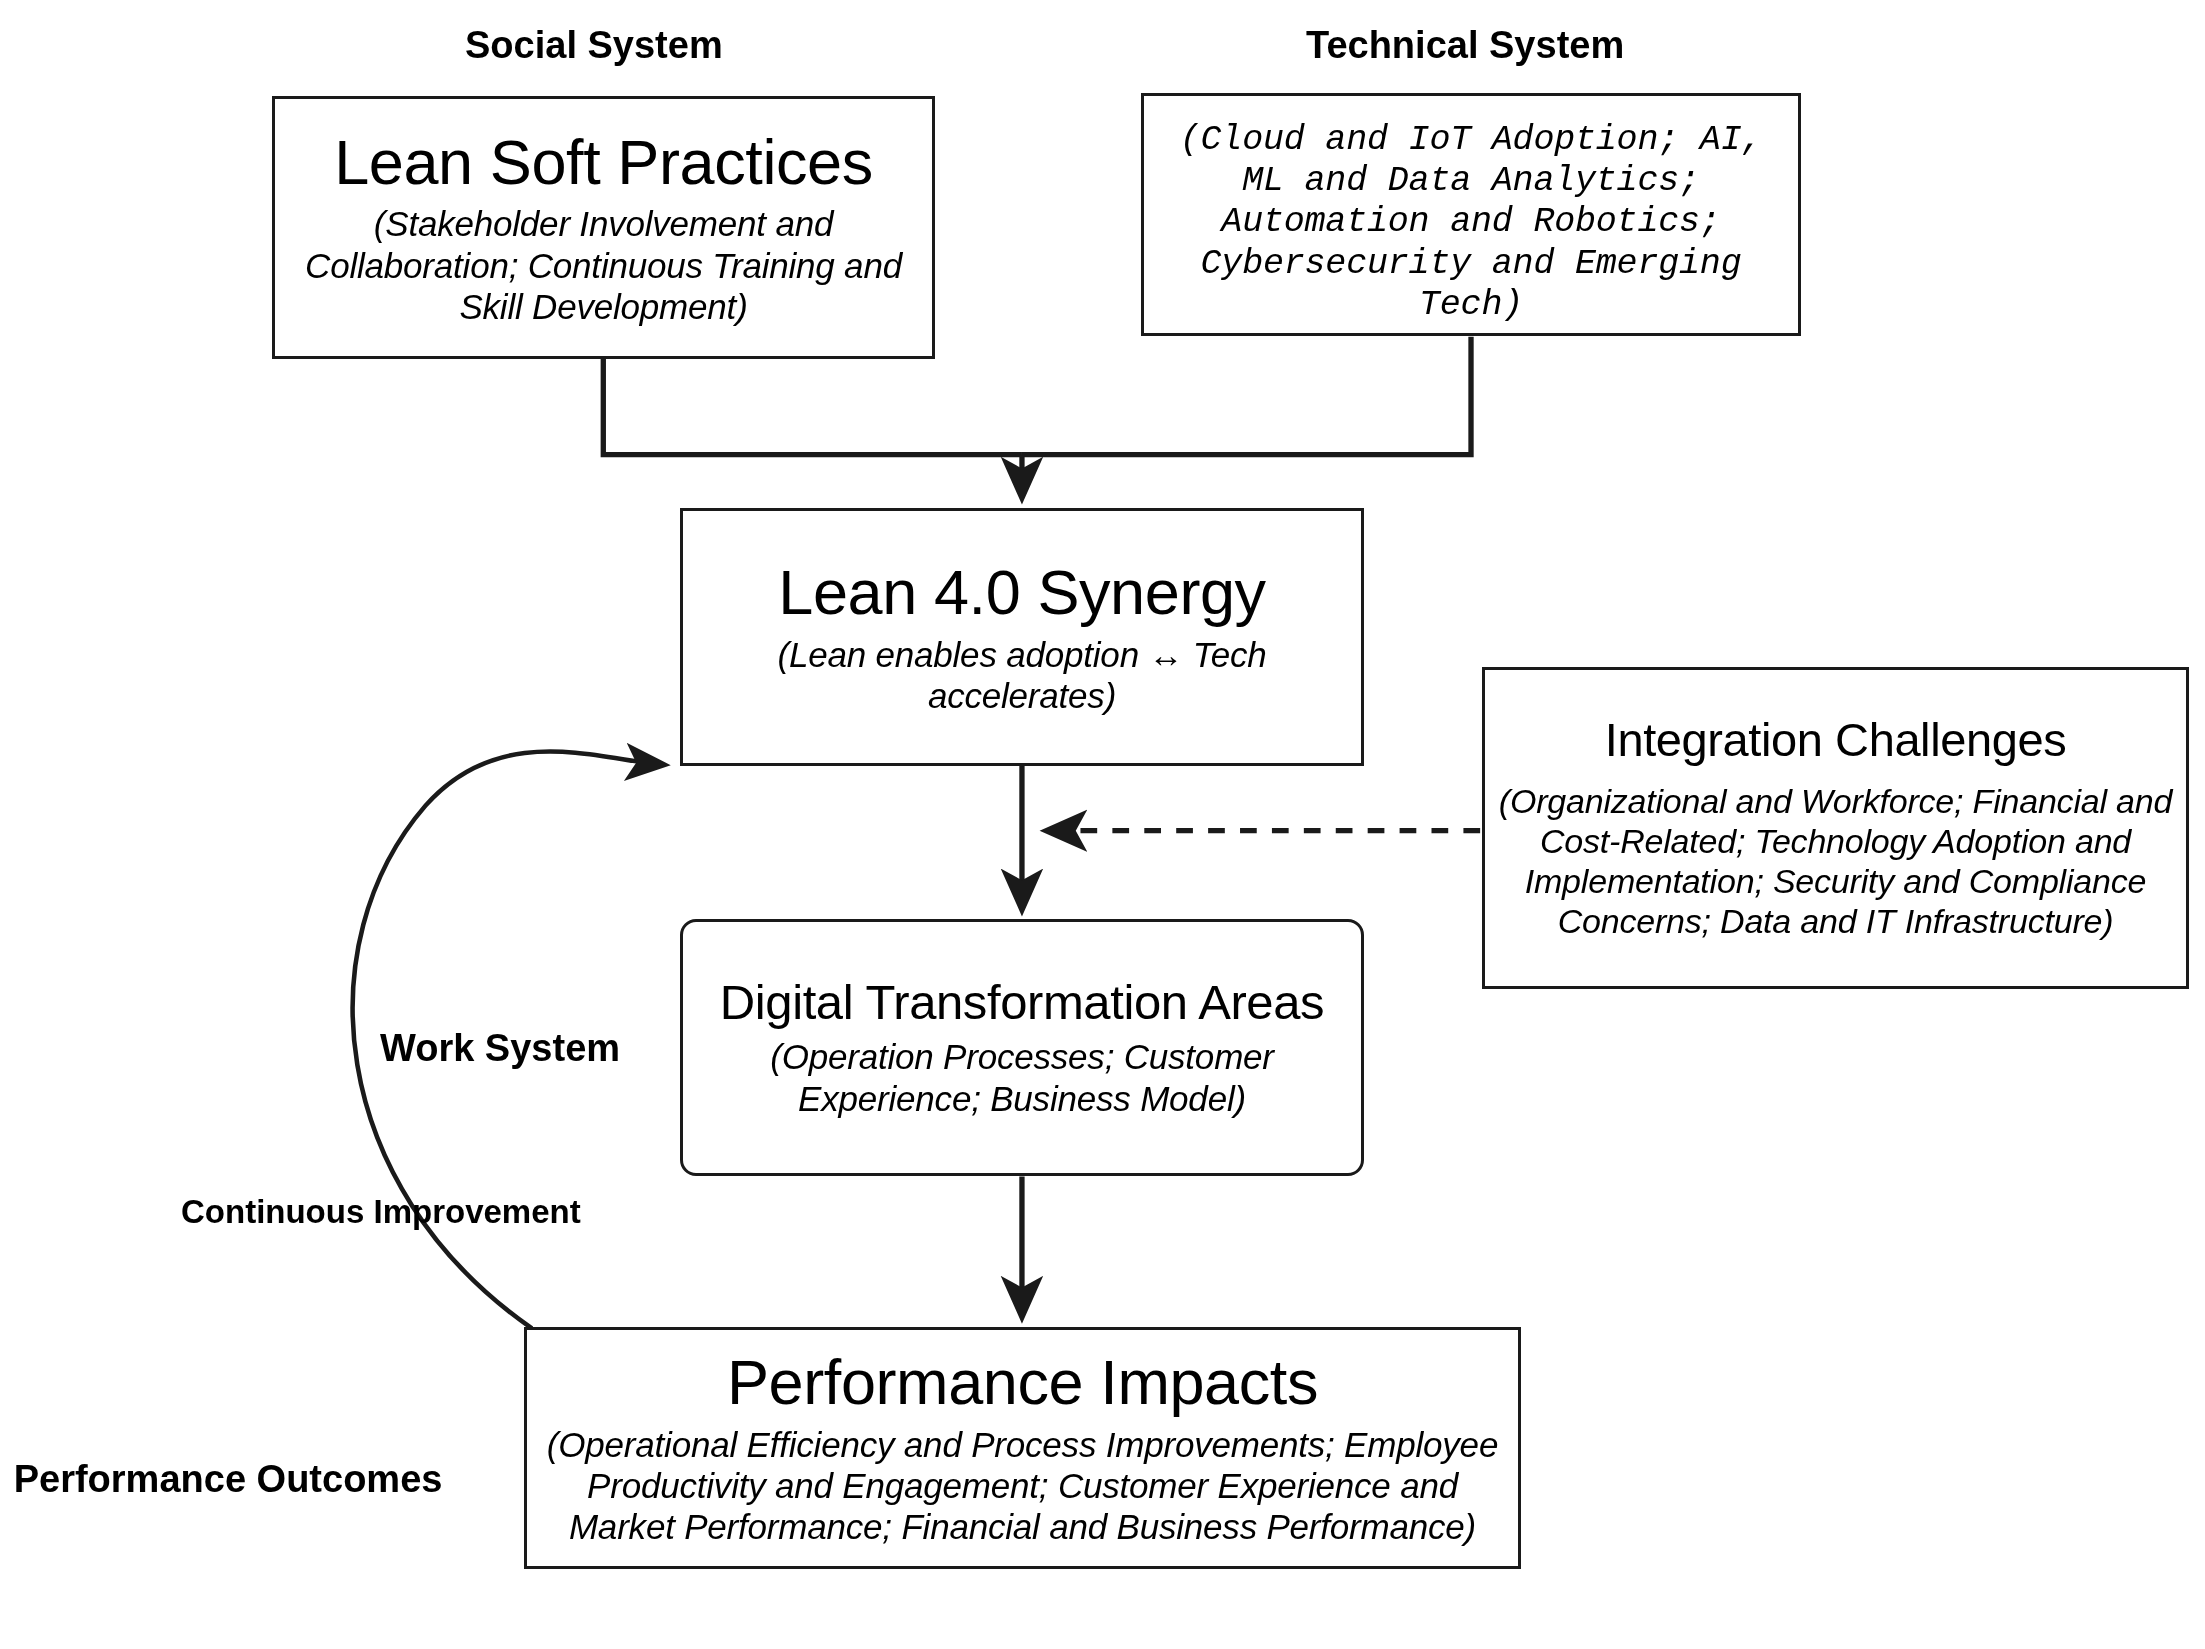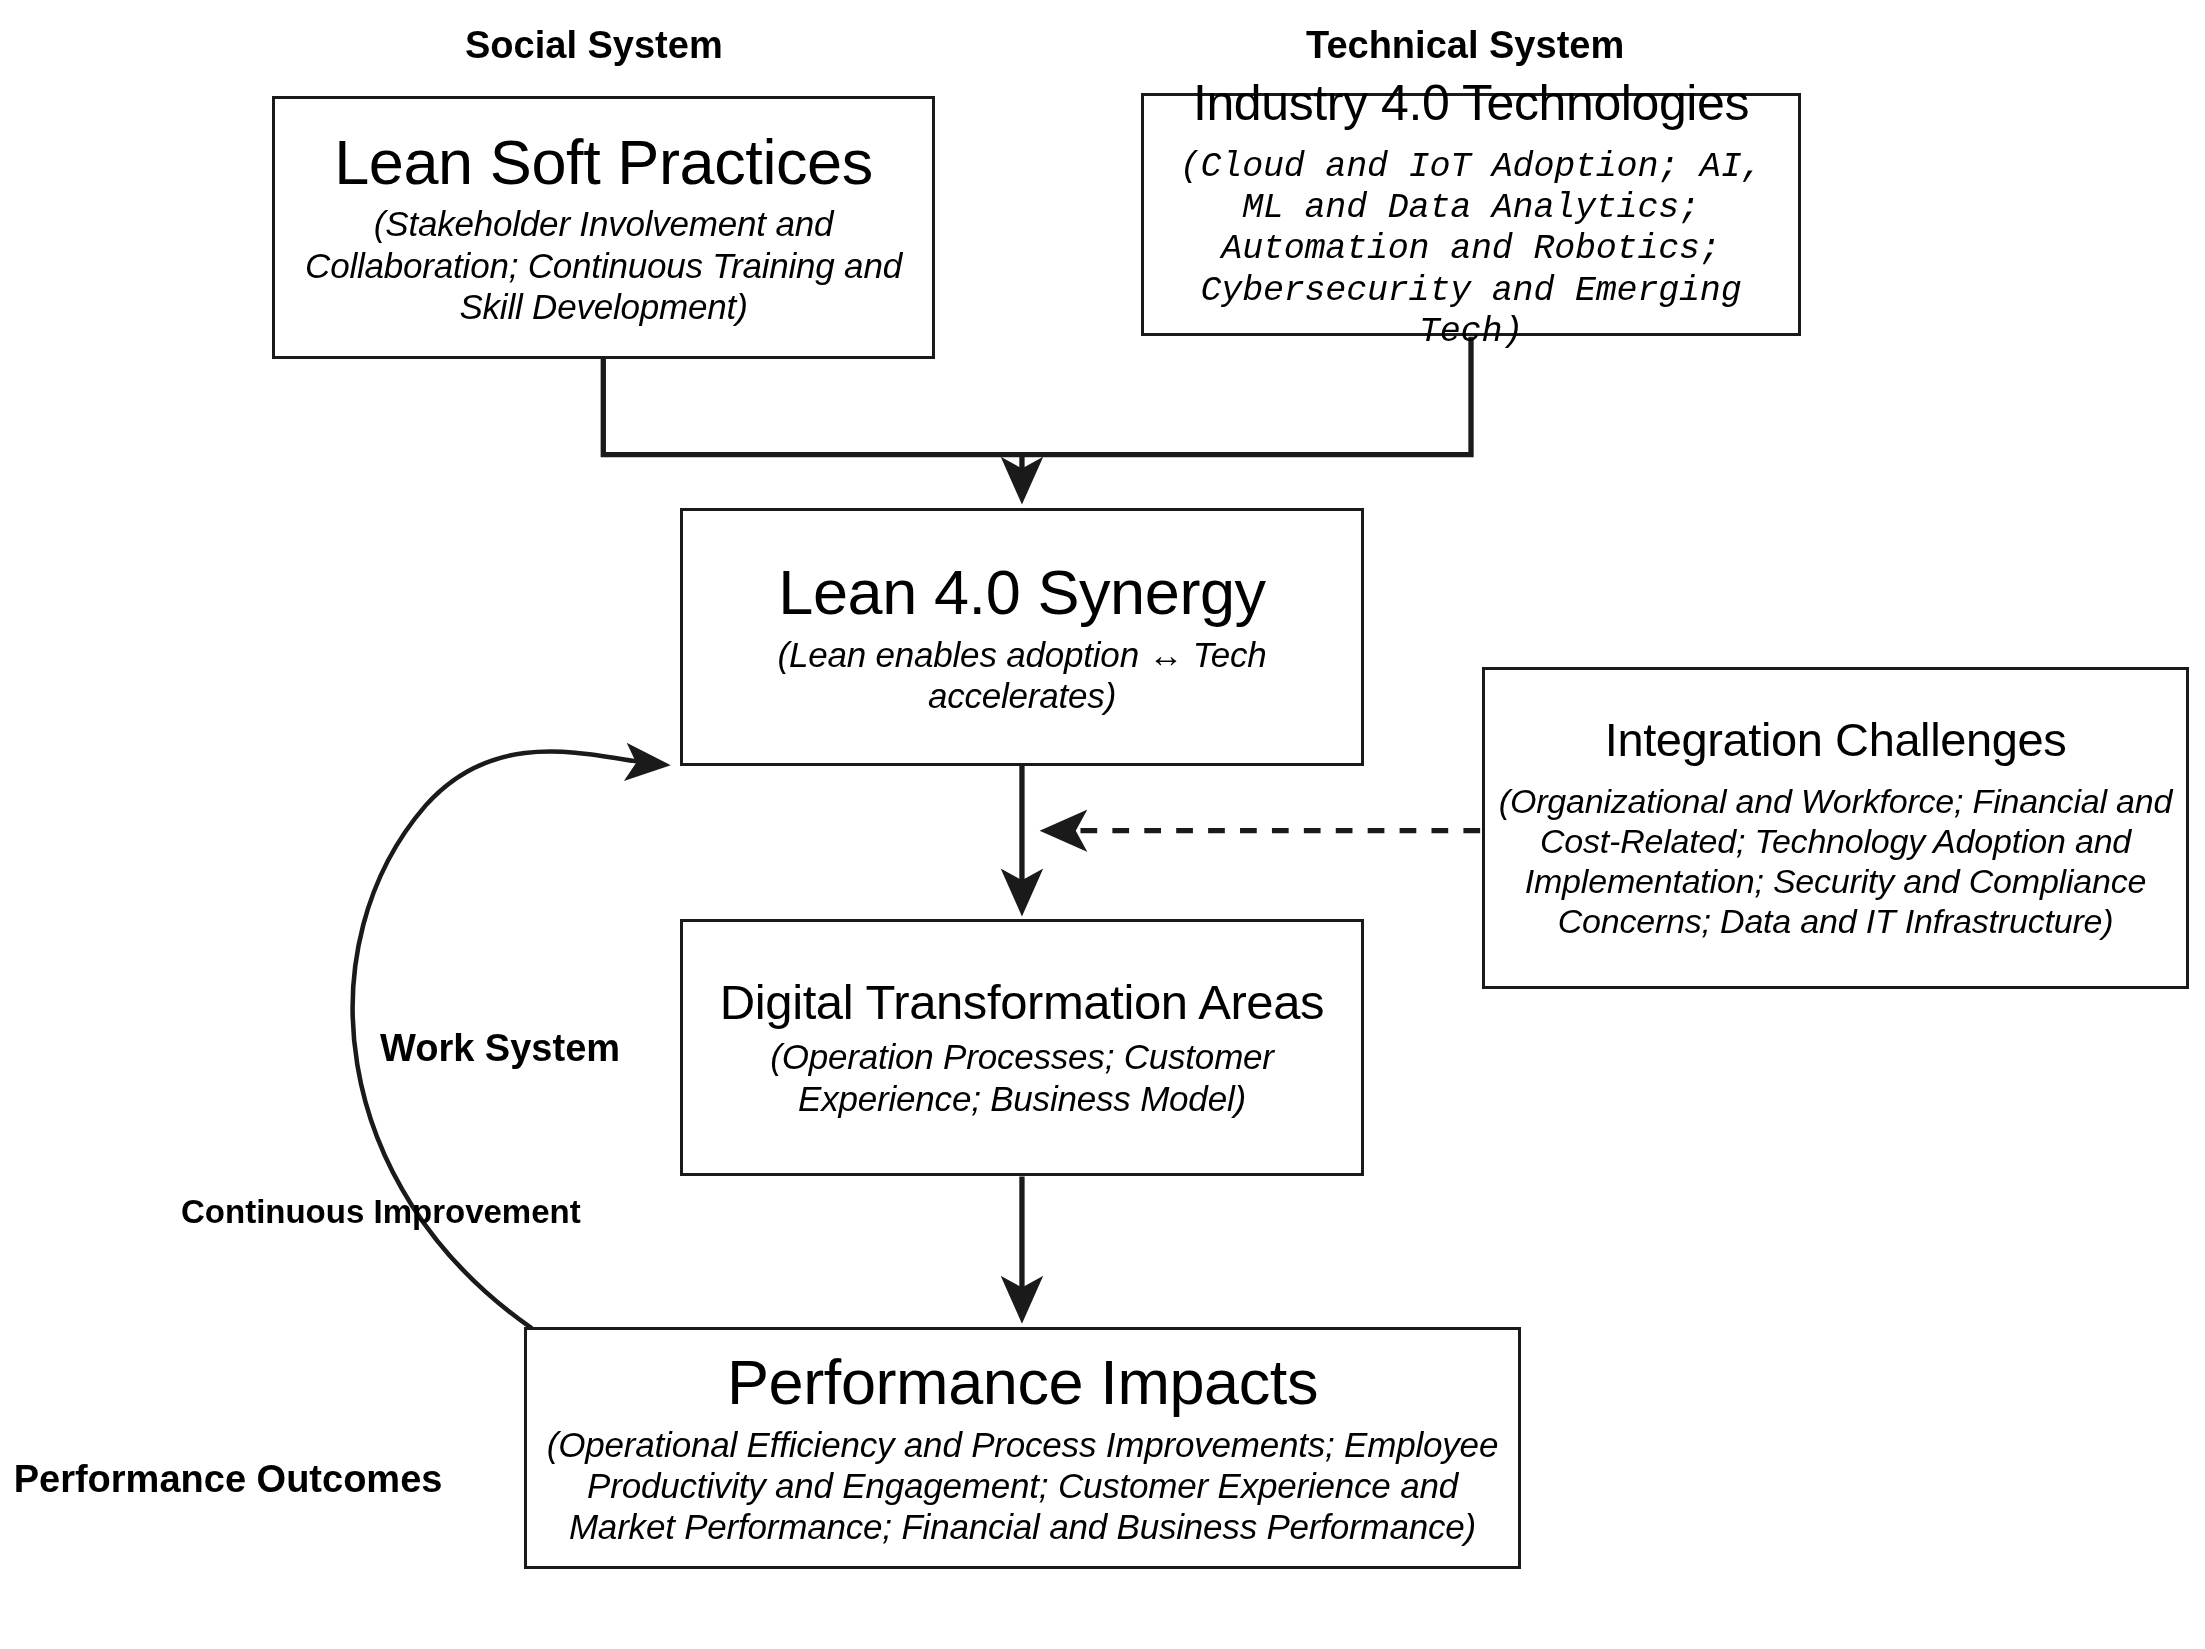--- a/index.html
+++ b/index.html
@@ -44,21 +44,21 @@
     line-height: 1.18;
     color: #000000;
     margin-top: 7.6px;
     letter-spacing: -0.2px;
   }
   
   #node-lean-soft         { left: 272px;  top: 96px;  width: 663px;  height: 263px; }
   #node-industry40        { left: 1141px; top: 93px;  width: 660px;  height: 243px; }
   #node-synergy           { left: 680px;  top: 508px;  width: 684px;  height: 258px; }
   #node-integration       { left: 1482px; top: 667px;  width: 707px;  height: 322px; }
-  #node-digital           { left: 680px;  top: 919px; width: 684px;  height: 257px; }
+  #node-digital           { left: 680px;  top: 919px; width: 684px;  height: 257px; border-radius: 16px; }
   #node-performance       { left: 524px;  top: 1327px; width: 997px; height: 242px; }
 
   #node-industry40 .title  { font-size: 50px; }
   #node-industry40 .sub    { margin-top: 17px; font-family: Liberation Mono, monospace; }
   #node-integration .title { font-size: 47px; }
   #node-integration .sub   { font-size: 34px; margin-top: 15px; }
   #node-performance .sub   { font-size: 35px; }
   #node-digital .title     { font-size: 49px; }
 
   
@@ -128,21 +128,20 @@
   <div class="caption" id="caption-outcomes">Performance Outcomes</div>
 
   <div class="caption" id="caption-continuous">Continuous Improvement</div>
 
   <div class="node" id="node-lean-soft">
     <div class="title">Lean Soft Practices</div>
     <div class="sub">(Stakeholder Involvement and Collaboration; Continuous Training and Skill Development)</div>
   </div>
 
   <div class="node" id="node-industry40">
-    <div class="title">Industry 4.0 Technologies</div>
     <div class="sub">(Cloud and IoT Adoption; AI, ML and Data Analytics; Automation and Robotics; Cybersecurity and Emerging Tech)</div>
   </div>
 
   <div class="node" id="node-synergy">
     <div class="title">Lean 4.0 Synergy</div>
     <div class="sub">(Lean enables adoption ↔ Tech accelerates)</div>
   </div>
 
   <div class="node" id="node-integration">
     <div class="title">Integration Challenges</div>

